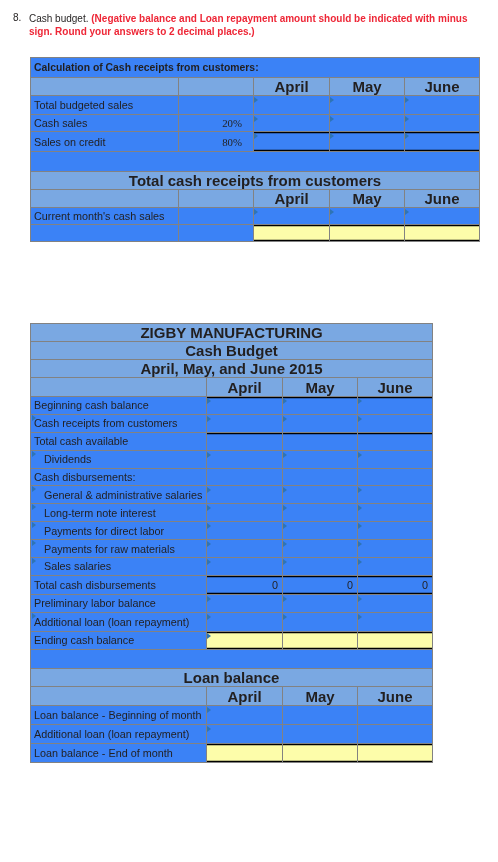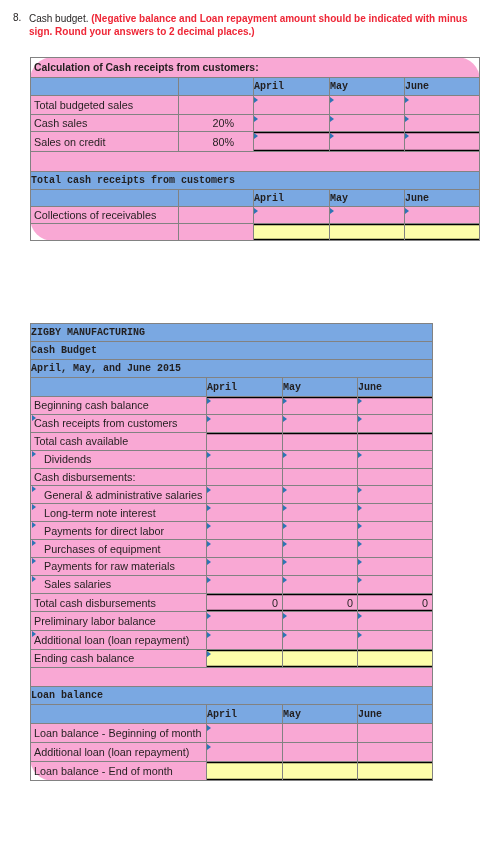--- a/index.html
+++ b/index.html
@@ -17,39 +17,38 @@
   .q-note { font-weight: bold; color: #ee2737; }
 
   
   table.sheet {
     position: absolute;
     border-collapse: collapse;
     border-spacing: 0;
     table-layout: fixed;
     font-size: 10.8px;
     color: #221f1f;
-    background: #f9a8d4;
-    border-radius: 23px;
+    background: #3b82f6;
   }
   table.sheet td {
     border: 1px solid #828282;
     padding: 0;
     vertical-align: middle;
     position: relative;
     overflow: hidden;
     white-space: nowrap;
     background-clip: padding-box;
   }
   table.sheet td.lbl { padding-left: 3px; }
   table.sheet td.lbl.i1 { padding-left: 13px; }
-  .hdr { background: #7aa8e2; font-weight: bold; font-size: 10px; font-family: Liberation Mono, monospace; }
+  .hdr { background: #7aa8e2; font-weight: bold; text-align: center; font-size: 15px; }
   .ttl { font-weight: bold; font-size: 10.4px; }
   .hdrplain { background: #7aa8e2; }
   table.sheet td.numr { text-align: right; padding-right: 4px; }
-  table.sheet td.pct { text-align: right; padding-right: 19px; }
+  table.sheet td.pct { text-align: right; padding-right: 11px; font-family: Liberation Serif, serif; }
   .yellow { background: #fdfdaa; }
   table.sheet td.tb { box-shadow: inset 0 1.2px 0 0 #000; }
   table.sheet td.bb { box-shadow: inset 0 -1.2px 0 0 #000; }
   table.sheet td.tb.bb { box-shadow: inset 0 1.2px 0 0 #000, inset 0 -1.2px 0 0 #000; }
   .outer { }
 
   
   .mk {
     position: absolute; left: 0px; top: 1px;
     width: 0; height: 0;
@@ -134,21 +133,21 @@
           <td colspan="5" class="hdr">Total cash receipts from customers</td>
         </tr>
 <tr style="height:17px">
           <td class="hdrplain"></td>
           <td class="hdrplain"></td>
           <td class="hdr">April</td>
           <td class="hdr">May</td>
           <td class="hdr">June</td>
         </tr>
 <tr style="height:17px">
-          <td class="lbl">Collections of receivables</td>
+          <td class="lbl">Current month's cash sales</td>
           <td></td>
           <td>
             <span class="mk"></span>
           </td>
           <td>
             <span class="mk"></span>
           </td>
           <td>
             <span class="mk"></span>
           </td>
@@ -227,26 +226,20 @@
           <td class="numr"><span class="mk"></span><span class="cellv"></span></td>
           <td class="numr"><span class="mk"></span><span class="cellv"></span></td>
         </tr>
 <tr style="height:17.9px">
           <td class="lbl i1"><span class="mk lmk"></span><span>Payments for direct labor</span></td>
           <td class="numr"><span class="mk"></span><span class="cellv"></span></td>
           <td class="numr"><span class="mk"></span><span class="cellv"></span></td>
           <td class="numr"><span class="mk"></span><span class="cellv"></span></td>
         </tr>
 <tr style="height:17.9px">
-          <td class="lbl i1"><span class="mk lmk"></span><span>Purchases of equipment</span></td>
-          <td class="numr"><span class="mk"></span><span class="cellv"></span></td>
-          <td class="numr"><span class="mk"></span><span class="cellv"></span></td>
-          <td class="numr"><span class="mk"></span><span class="cellv"></span></td>
-        </tr>
-<tr style="height:17.9px">
           <td class="lbl i1"><span class="mk lmk"></span><span>Payments for raw materials</span></td>
           <td class="numr"><span class="mk"></span><span class="cellv"></span></td>
           <td class="numr"><span class="mk"></span><span class="cellv"></span></td>
           <td class="numr"><span class="mk"></span><span class="cellv"></span></td>
         </tr>
 <tr style="height:17.9px">
           <td class="lbl i1"><span class="mk lmk"></span><span>Sales salaries</span></td>
           <td class="numr"><span class="mk"></span><span class="cellv"></span></td>
           <td class="numr"><span class="mk"></span><span class="cellv"></span></td>
           <td class="numr"><span class="mk"></span><span class="cellv"></span></td>

